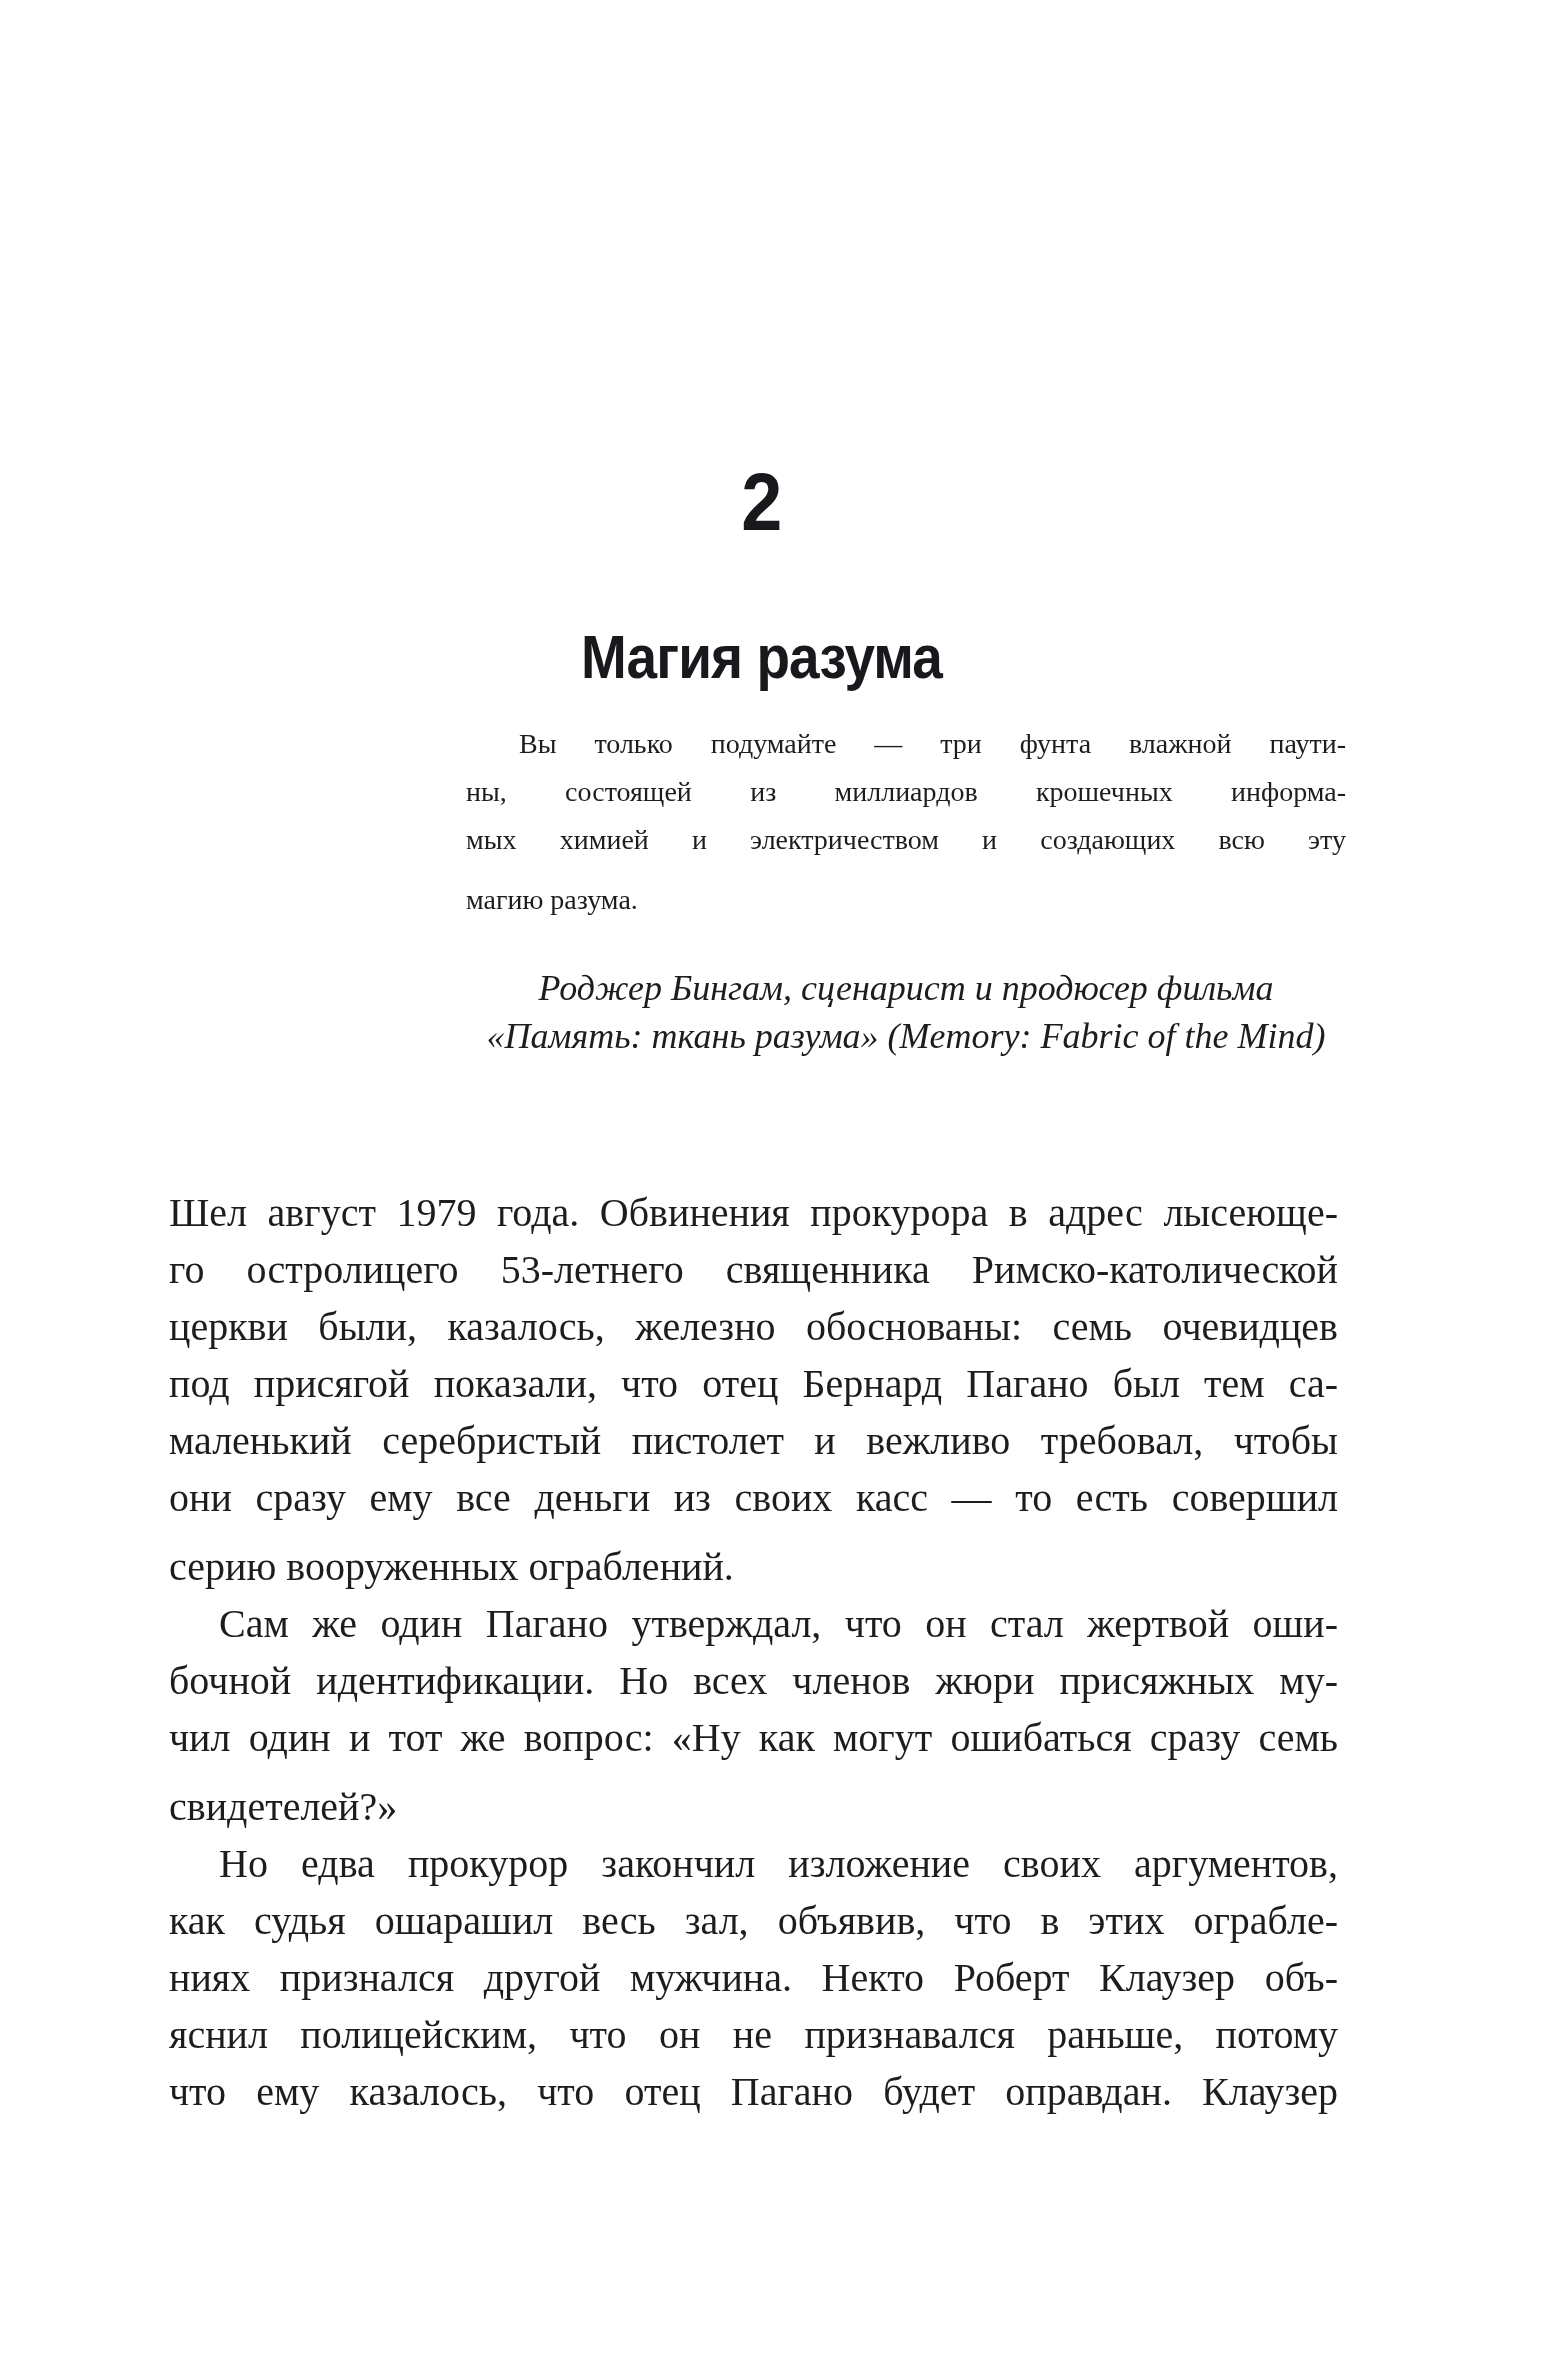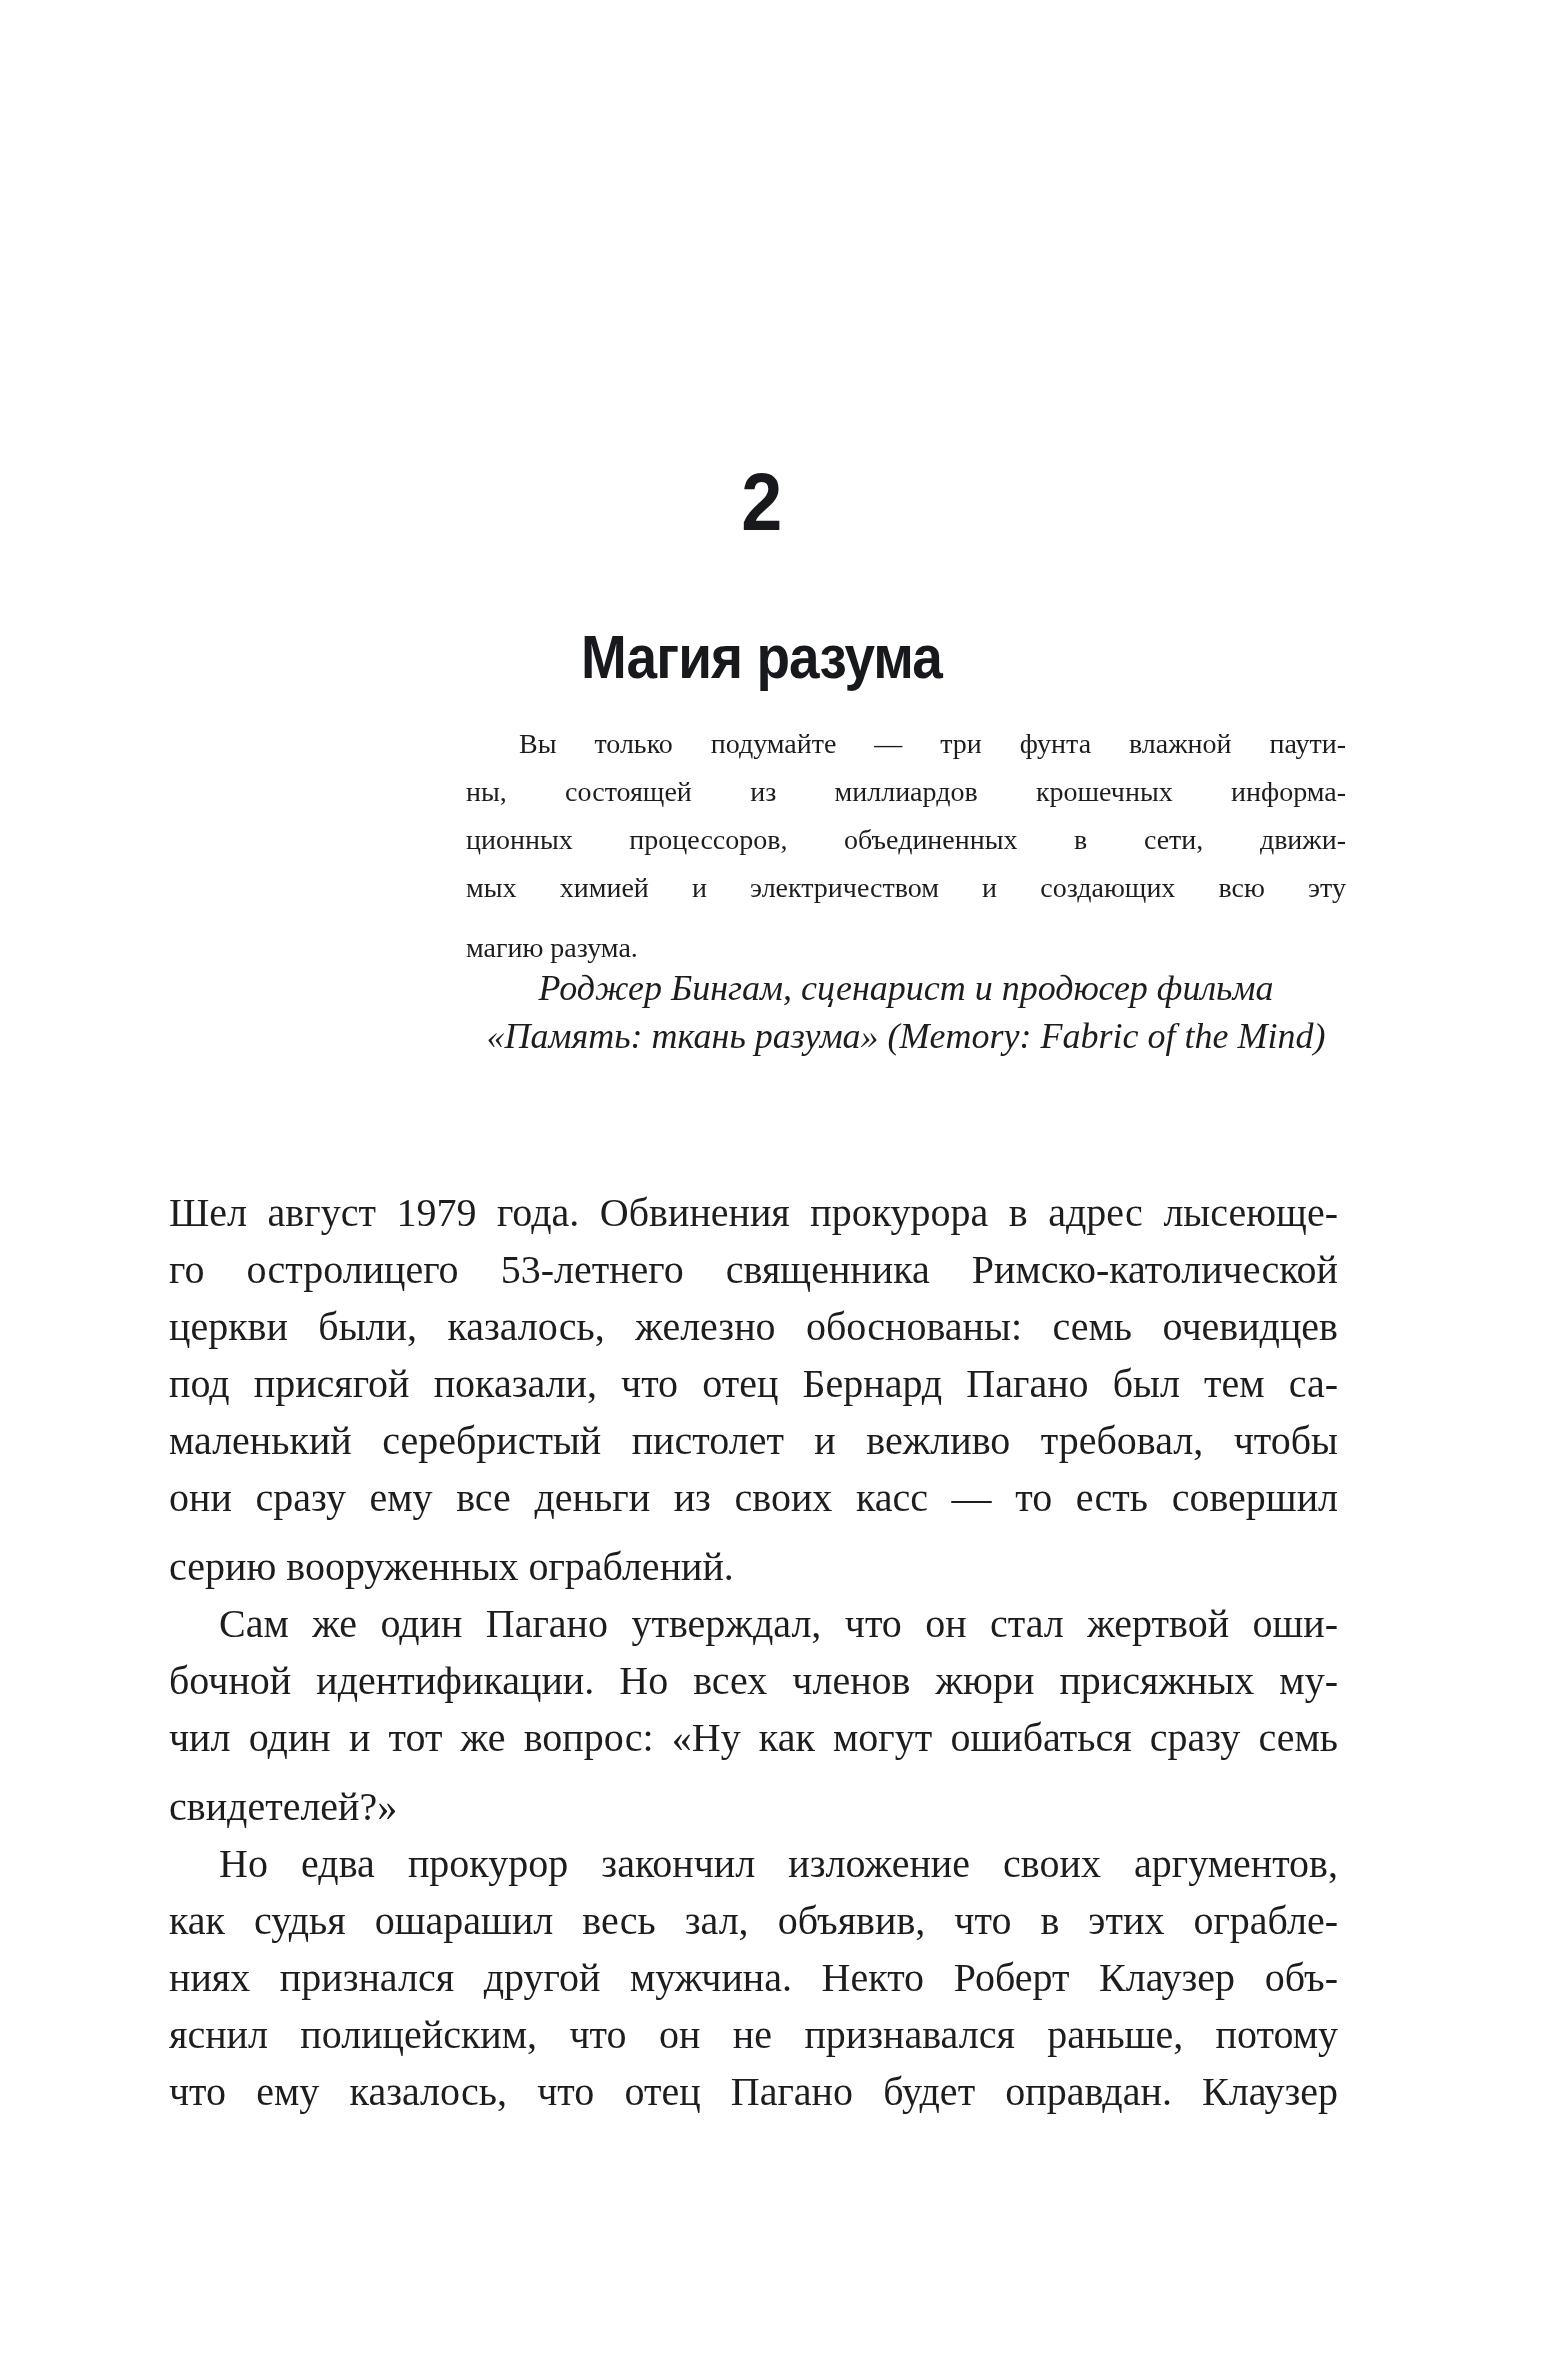--- a/index.html
+++ b/index.html
@@ -89,21 +89,20 @@
     <span class="condense">2</span>
   </div>
 
   <div class="chapter-title">
     <span class="condense">Магия разума</span>
   </div>
 
   <section class="epigraph" id="epigraph">
       <div class="line first-ep">Вы только подумайте — три фунта влажной паути-</div>
       <div class="line">ны, состоящей из миллиардов крошечных информа-</div>
-      <div class="line">ционных процессоров, объединенных в сети, движи-</div>
       <div class="line">мых химией и электричеством и создающих всю эту</div>
       <div class="line end">магию разума.</div>
     </section>
 
   <section class="attribution" id="attribution">
       <div class="attr-line">Роджер Бингам, сценарист и продюсер фильма</div>
       <div class="attr-line">«Память: ткань разума» (Memory: Fabric of the Mind)</div>
     </section>
 
   <section class="body-text" id="bodytext">

